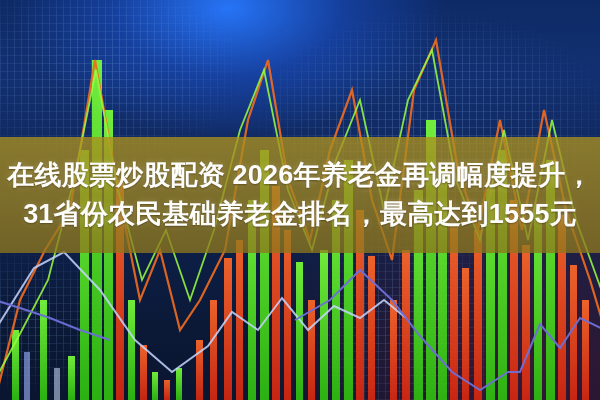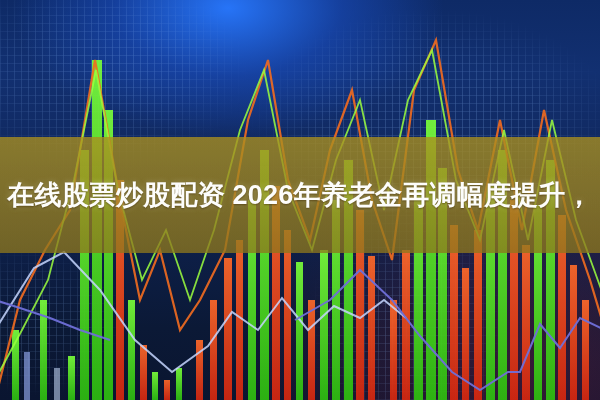--- a/index.html
+++ b/index.html
@@ -145,15 +145,16 @@
                         540,324 560,348 580,318 605,330"></polyline>
       <polyline points="-5,300 20,308 50,318 80,330 110,340"></polyline>
     </g>
   </svg>
 
   <div class="gold-band"></div>
   <div class="gold-tint"></div>
 
   <div class="headline">
     <div class="hl-line">在线股票炒股配资 2026年养老金再调幅度提升，</div>
+    <div class="hl-line">31省份农民基础养老金排名，最高达到1555元</div>
   </div>
 
 </div>
 
 </body></html>

